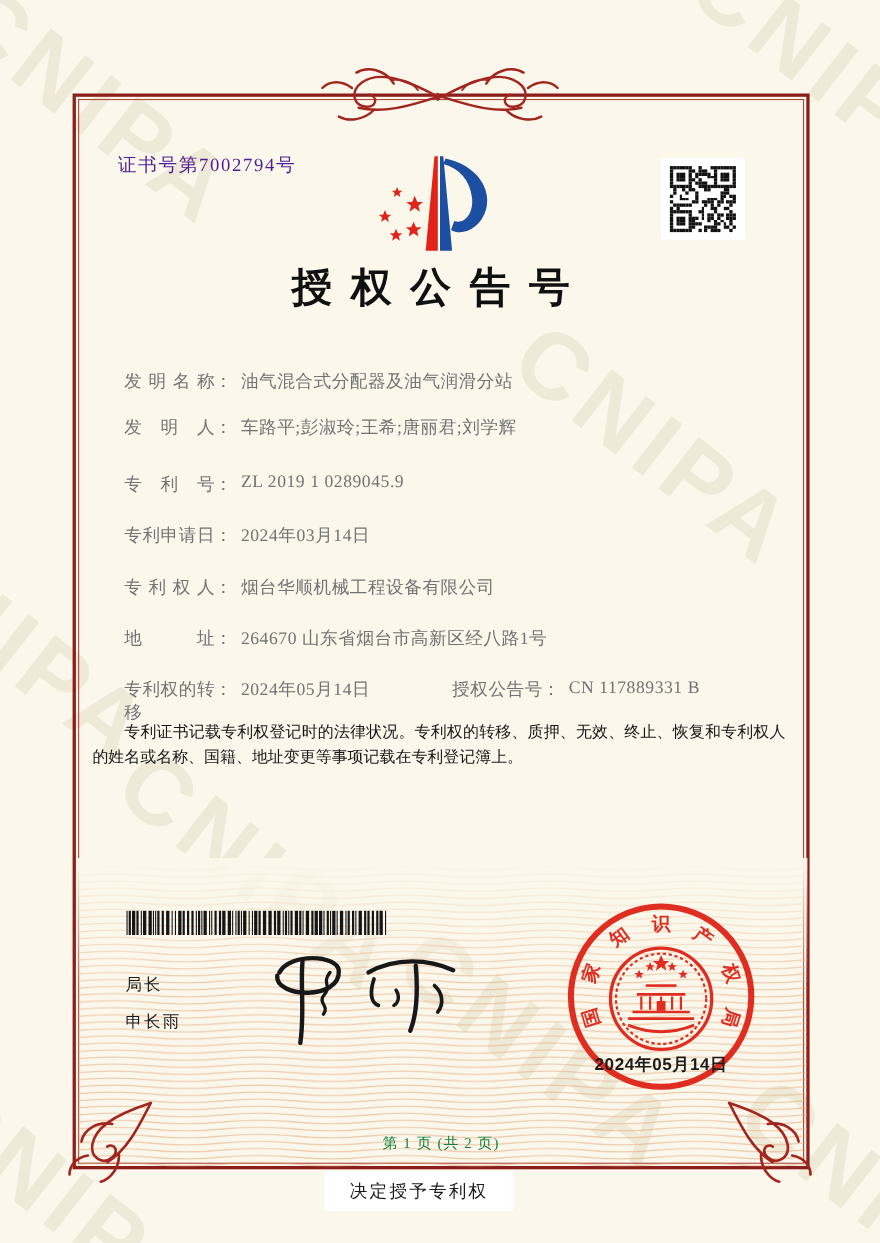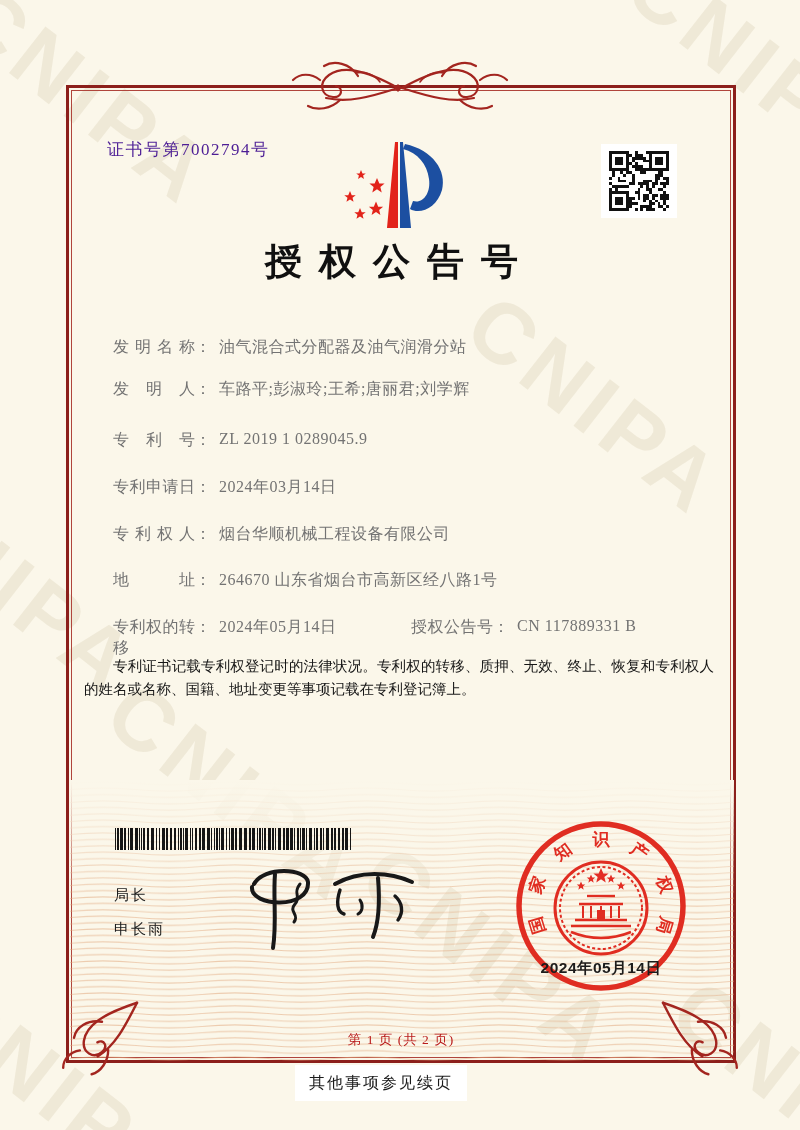--- a/index.html
+++ b/index.html
@@ -53,21 +53,21 @@
   
   .seal{position:absolute;left:513px;top:818px;width:176px;height:176px;z-index:7;opacity:.95;}
   .seal svg{position:absolute;left:0;top:0;}
   .seal .arc-ch{position:absolute;width:22px;height:22px;text-align:center;line-height:22px;
         font-size:17px;font-weight:bold;color:#df2318;}
   .seal-date{position:absolute;left:0;top:140px;width:176px;text-align:center;z-index:8;
         font-size:15.5px;font-weight:600;color:#111;
         font-family:"Liberation Sans","DejaVu Sans",sans-serif;letter-spacing:.5px;}
   
   .pagefoot{position:absolute;left:66px;top:1031px;width:670px;text-align:center;
-        font-size:13.5px;color:#b91c1c;z-index:6;letter-spacing:1px;}
+        font-size:13.5px;color:#15803d;z-index:6;letter-spacing:1px;}
   .noteband{position:absolute;left:295px;top:1065px;width:172px;height:36px;background:#fff;
         z-index:6;display:flex;align-items:center;justify-content:center;}
   .note{font-size:16px;color:#1b1b1b;letter-spacing:2px;}
   
   .orn-top{position:absolute;left:288px;top:55px;width:224px;height:64px;z-index:5;}
   .orn-bl{position:absolute;left:48px;top:992px;width:110px;height:92px;z-index:5;}
   .orn-br{position:absolute;left:642px;top:992px;width:110px;height:92px;z-index:5;transform:scaleX(-1);}
 </style>
 </head>
 <body>
@@ -819,14 +819,14 @@
     <span class="arc-ch" style="left: 14.4718px; top: 55.8759px; transform: rotate(-71.3333deg);">家</span>
     <span class="arc-ch" style="left: 38.5175px; top: 23.3801px; transform: rotate(-35.6667deg);">知</span>
     <span class="arc-ch" style="left: 77px; top: 11px; transform: rotate(0deg);">识</span>
     <span class="arc-ch" style="left: 115.483px; top: 23.3801px; transform: rotate(35.6667deg);">产</span>
     <span class="arc-ch" style="left: 139.528px; top: 55.8759px; transform: rotate(71.3333deg);">权</span>
     <span class="arc-ch" style="left: 140.116px; top: 96.2965px; transform: rotate(107deg);">局</span>
   </div>
 
 <div class="pagefoot">第 1 页 (共 2 页)</div>
 <div class="noteband">
-  <span class="note">其他事项参见续页</span>
+  <span class="note">决定授予专利权</span>
 </div>
 
 </body></html>

